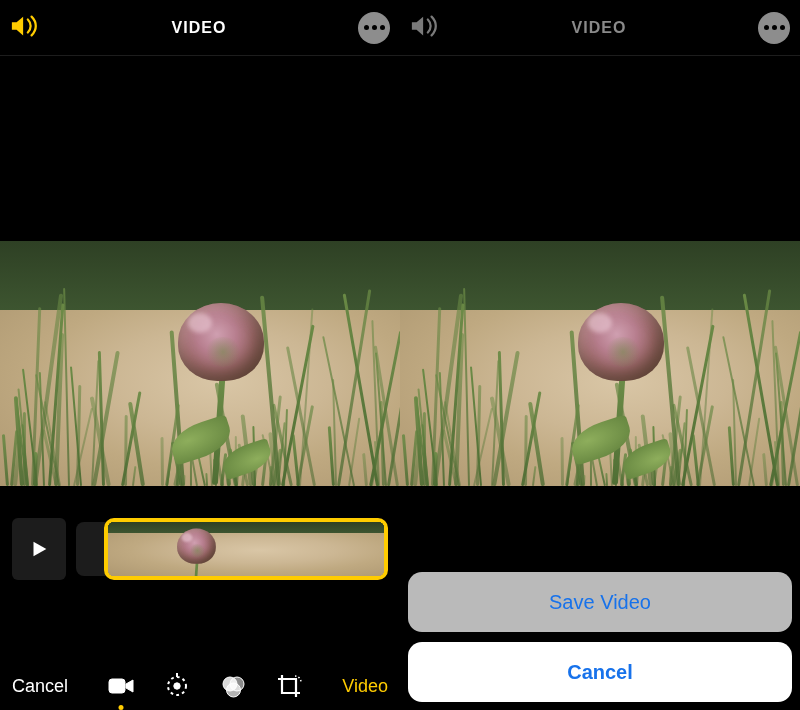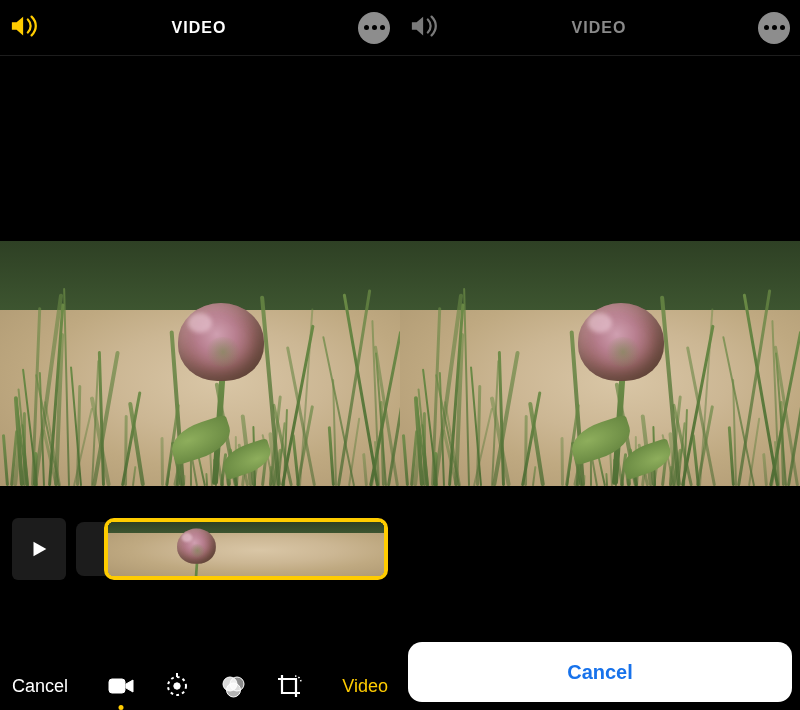--- a/index.html
+++ b/index.html
@@ -434,19 +434,20 @@
             <div class="f-leaf l2"></div>
             <div class="f-head"></div>
           </div>
         </div>
       </div>
     </div>
 
     <div class="bottom-area">
       <div class="sheet-area">
         <div class="sheet-group">
+          <div class="sheet-item">Save Video</div>
         </div>
         <div class="sheet-cancel">Cancel</div>
       </div>
     </div>
   </div>
 
 </div>
 
 </body></html>

